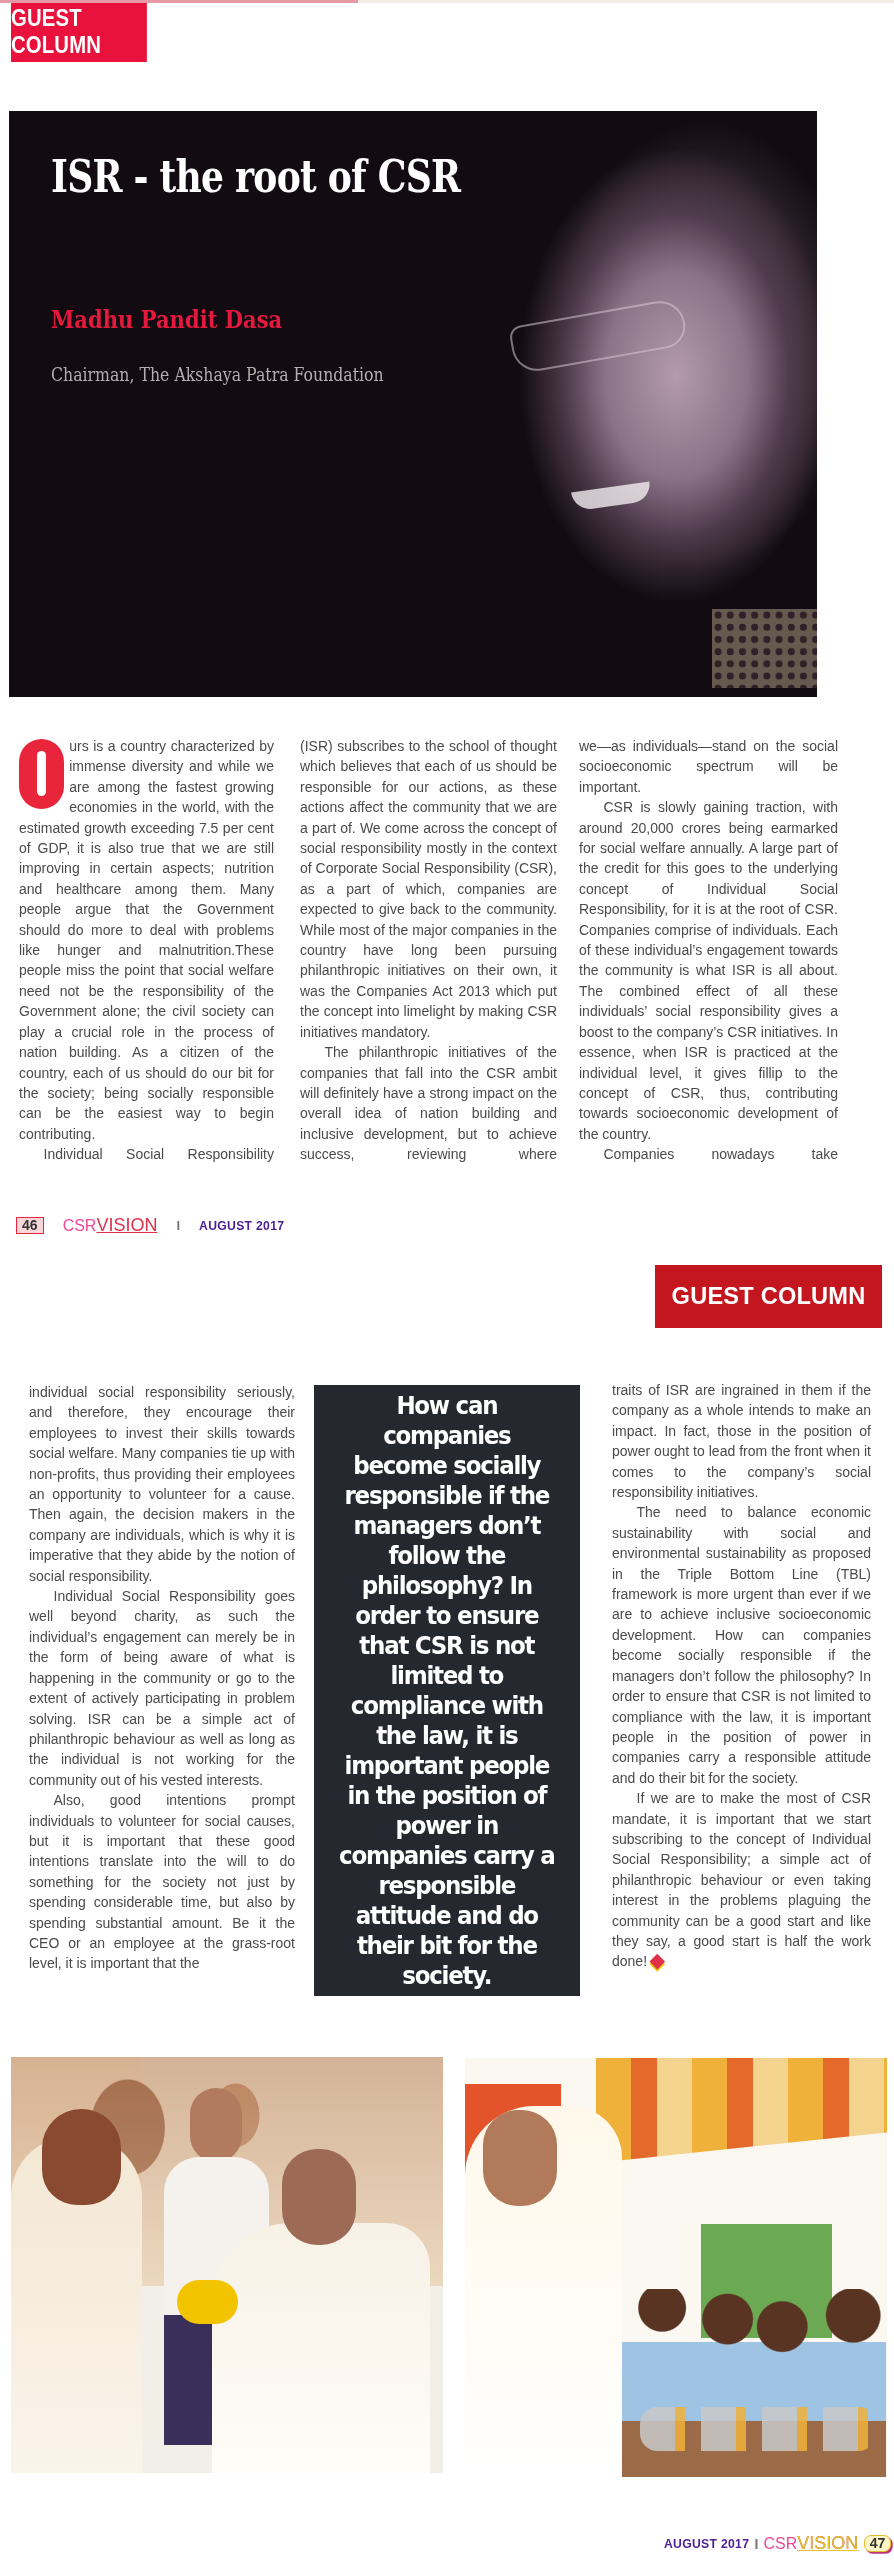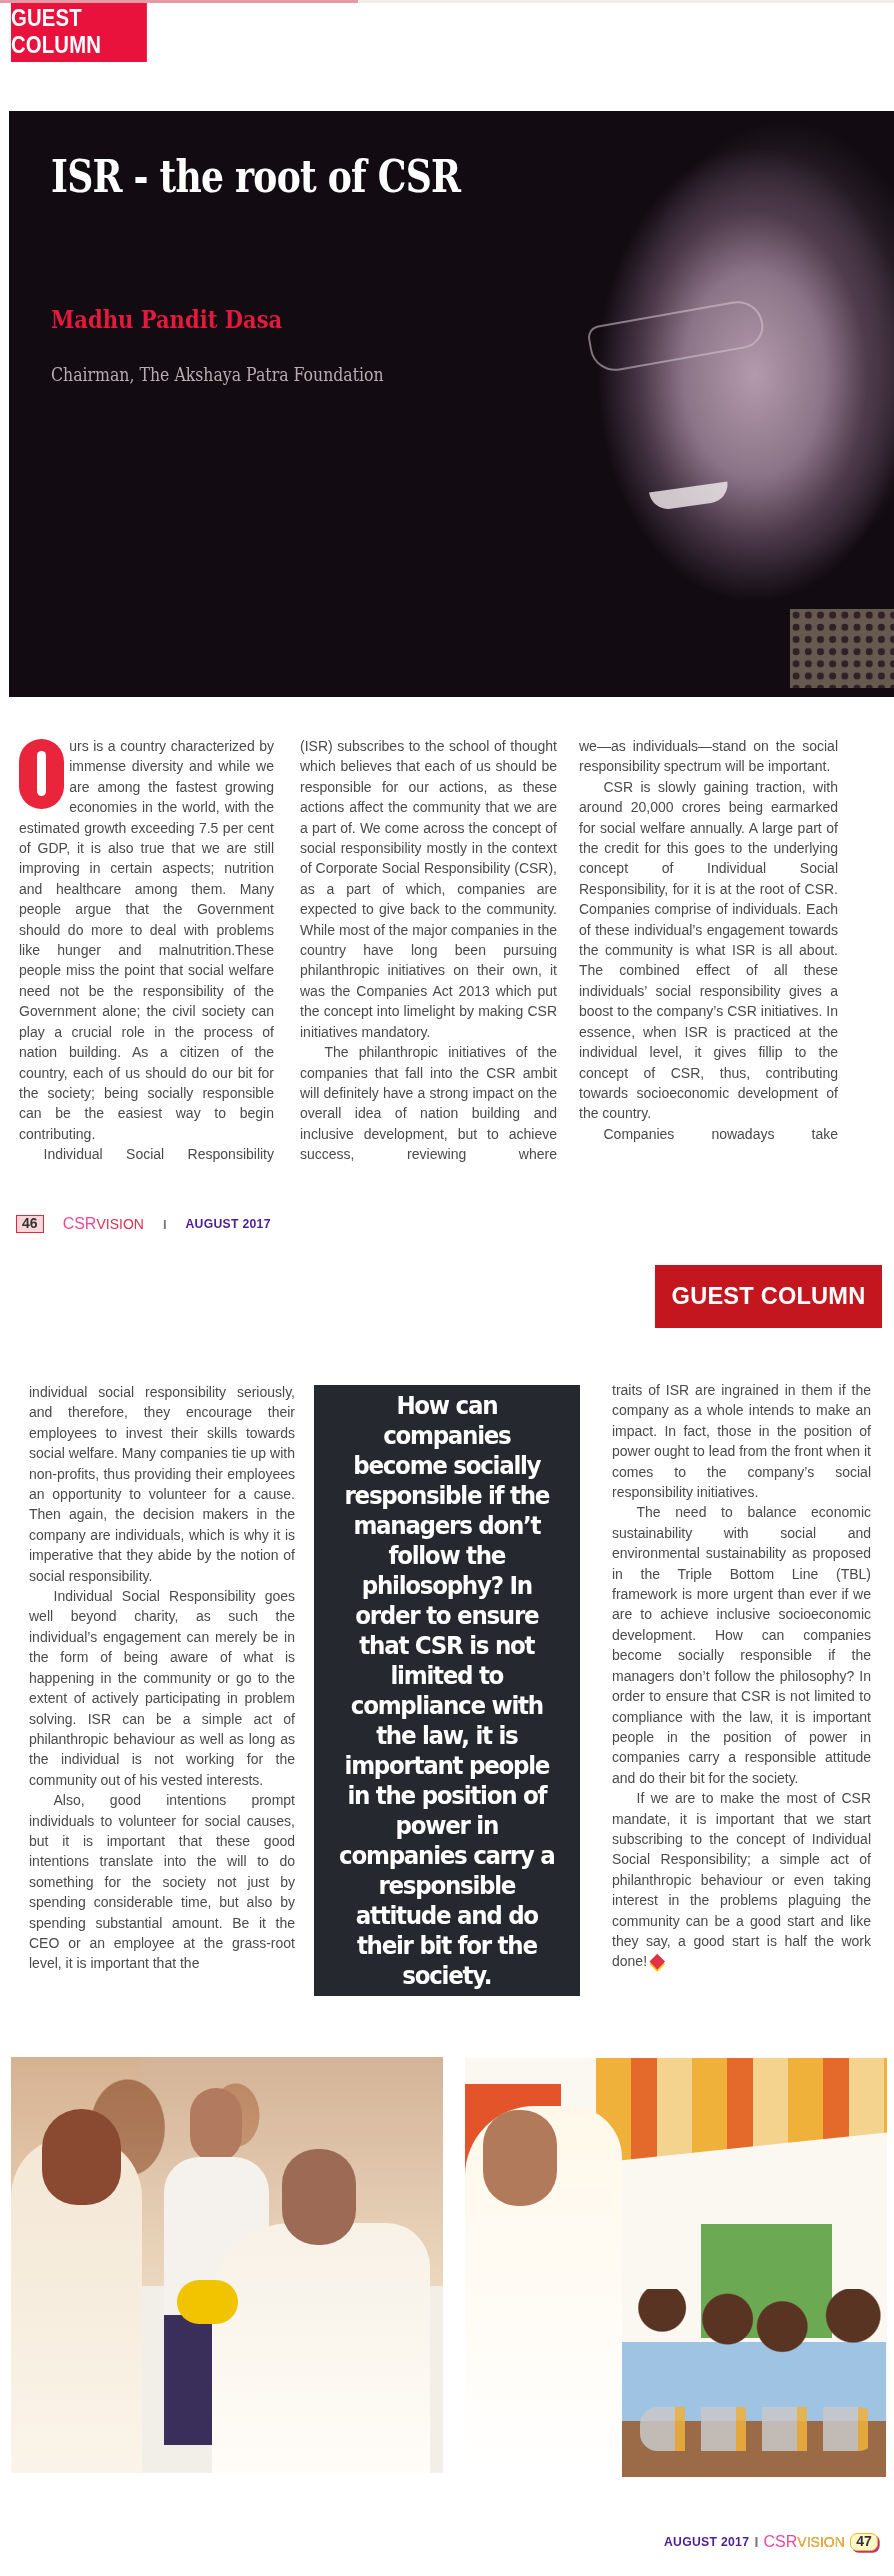--- a/index.html
+++ b/index.html
@@ -12,21 +12,21 @@
   .top-strip { left: 0; top: 0; width: 894px; height: 2.6px; background: linear-gradient(90deg, #e79aa6 0 40%, #f1eee5 40% 100%); }
 
   .section-tag {
     background: #e8123c; color: #fff; font-weight: bold; font-family: "Liberation Sans", sans-serif;
     display: flex; align-items: center; justify-content: center; letter-spacing: 0.2px;
   }
   .tag-1 { left: 10.5px; top: 2.6px; width: 136px; height: 59px; font-size: 23.6px; transform: scaleX(0.86); transform-origin: left top; width: 158px; }
   .tag-2 { left: 655px; top: 1265px; width: 227px; height: 63px; font-size: 23.6px; background: #c4161f; }
 
   
-  .hero { left: 8.7px; top: 111px; width: 886px; height: 586px; background: #120c12; overflow: hidden; }
+  .hero { left: 8.7px; top: 111px; width: 808px; height: 586px; background: #120c12; overflow: hidden; }
   .hero-photo {
     position: absolute; right: 0; top: 0; width: 370px; height: 586px;
     background:
       radial-gradient(ellipse 157px 227px at 62% 45%, #b39bad 0%, #8c7488 45%, rgba(80,60,78,0.9) 72%, rgba(18,12,18,0) 100%),
       radial-gradient(ellipse 192px 280px at 70% 40%, #6d5769 0%, rgba(18,12,18,0) 80%),
       #120c12;
   }
   .hero-glasses { position: absolute; right: 131px; top: 201px; width: 175px; height: 48px; border: 2.6px solid #d6c8d2; border-radius: 12.2px 26px 23px 26px; opacity: 0.55; transform: rotate(-10deg); }
   .hero-smile { position: absolute; right: 166px; top: 376px; width: 79px; height: 19px; background: #f2ecef; border-radius: 0 0 35px 35px; opacity: 0.8; transform: rotate(-8deg); }
   .hero-beads { position: absolute; right: 0; top: 498px; width: 105px; height: 79px; background: radial-gradient(circle, #3b2a2f 40%, #8a7a6a 45%); background-size: 12.2px 12.2px; opacity: 0.7; }
@@ -45,21 +45,21 @@
   .dropcap {
     float: left; width: 45px; height: 70px; margin: 2.6px 5.2px 0 0;
     background: #e8253a; border-radius: 23px; position: relative;
   }
   .dropcap::after { content: ""; position: absolute; left: 18.3px; top: 12.2px; width: 8.7px; height: 45px; background: #fff; border-radius: 4.4px; }
 
   
   .footer-46 { left: 15.7px; top: 1215px; display: flex; align-items: center; gap: 19px; font-size: 13px; }
   .page-num { border: 1.7px solid #e8253a; background: #f8d7db; color: #333; font-weight: bold; font-size: 14px; padding: 0 5.2px; line-height: 15.7px; }
   .brand-csr { color: #ec4899; font-size: 16px; }
-  .brand-vision { color: #e0304a; font-size: 14px; }
+  .brand-vision { color: #e0304a; font-size: 18px; text-decoration: underline; }
   .brand-sep { color: #777; font-weight: bold; }
   .issue { color: #4c1d95; font-weight: bold; font-size: 12.2px; letter-spacing: 0.3px; }
   .footer-47 { left: 664px; top: 2533px; display: flex; align-items: center; gap: 5.2px; }
   .footer-47 .brand-vision { color: #e3c22a; text-shadow: 0 0 0 #c2307e; }
   .footer-47 .page-num { border-color: #e1be26; background: #fff6c8; box-shadow: 1.7px 1.7px 0 #c2307e; border-radius: 7px; }
 
   
   .p47-c1 { left: 29px; top: 1382px; width: 266px; }
   .p47-c3 { left: 612px; top: 1380px; width: 259px; }
 
@@ -129,21 +129,21 @@
   <p><span class="dropcap"></span><span>urs is a country characterized by immense diversity and while we are among the fastest growing economies in the world, with the estimated growth exceeding 7.5 per cent of GDP, it is also true that we are still improving in certain aspects; nutrition and healthcare among them. Many people argue that the Government should do more to deal with problems like hunger and malnutrition.These people miss the point that social welfare need not be the responsibility of the Government alone; the civil society can play a crucial role in the process of nation building. As a citizen of the country, each of us should do our bit for the society; being socially responsible can be the easiest way to begin contributing.</span></p>
   <p class="indent" style="text-align-last: justify;">Individual Social Responsibility</p>
 </div>
 
 <div class="abs col p46-c2">
   <p>(ISR) subscribes to the school of thought which believes that each of us should be responsible for our actions, as these actions affect the community that we are a part of. We come across the concept of social responsibility mostly in the context of Corporate Social Responsibility (CSR), as a part of which, companies are expected to give back to the community. While most of the major companies in the country have long been pursuing philanthropic initiatives on their own, it was the Companies Act 2013 which put the concept into limelight by making CSR initiatives mandatory.</p>
   <p class="indent" style="text-align-last: justify;">The philanthropic initiatives of the companies that fall into the CSR ambit will definitely have a strong impact on the overall idea of nation building and inclusive development, but to achieve success, reviewing where</p>
 </div>
 
 <div class="abs col p46-c3">
-  <p>we—as individuals—stand on the social responsibility spectrum will be important.</p>
+  <p>we—as individuals—stand on the social socioeconomic spectrum will be important.</p>
   <p class="indent">CSR is slowly gaining traction, with around 20,000 crores being earmarked for social welfare annually. A large part of the credit for this goes to the underlying concept of Individual Social Responsibility, for it is at the root of CSR. Companies comprise of individuals. Each of these individual’s engagement towards the community is what ISR is all about. The combined effect of all these individuals’ social responsibility gives a boost to the company’s CSR initiatives. In essence, when ISR is practiced at the individual level, it gives fillip to the concept of CSR, thus, contributing towards socioeconomic development of the country.</p>
   <p class="indent" style="text-align-last: justify;">Companies nowadays take</p>
 </div>
 
 <div class="abs footer-46">
   <span class="page-num">46</span>
   <span><span class="brand-csr">CSR</span><span class="brand-vision">VISION</span></span>
   <span class="brand-sep">I</span>
   <span class="issue">AUGUST 2017</span>
 </div>

